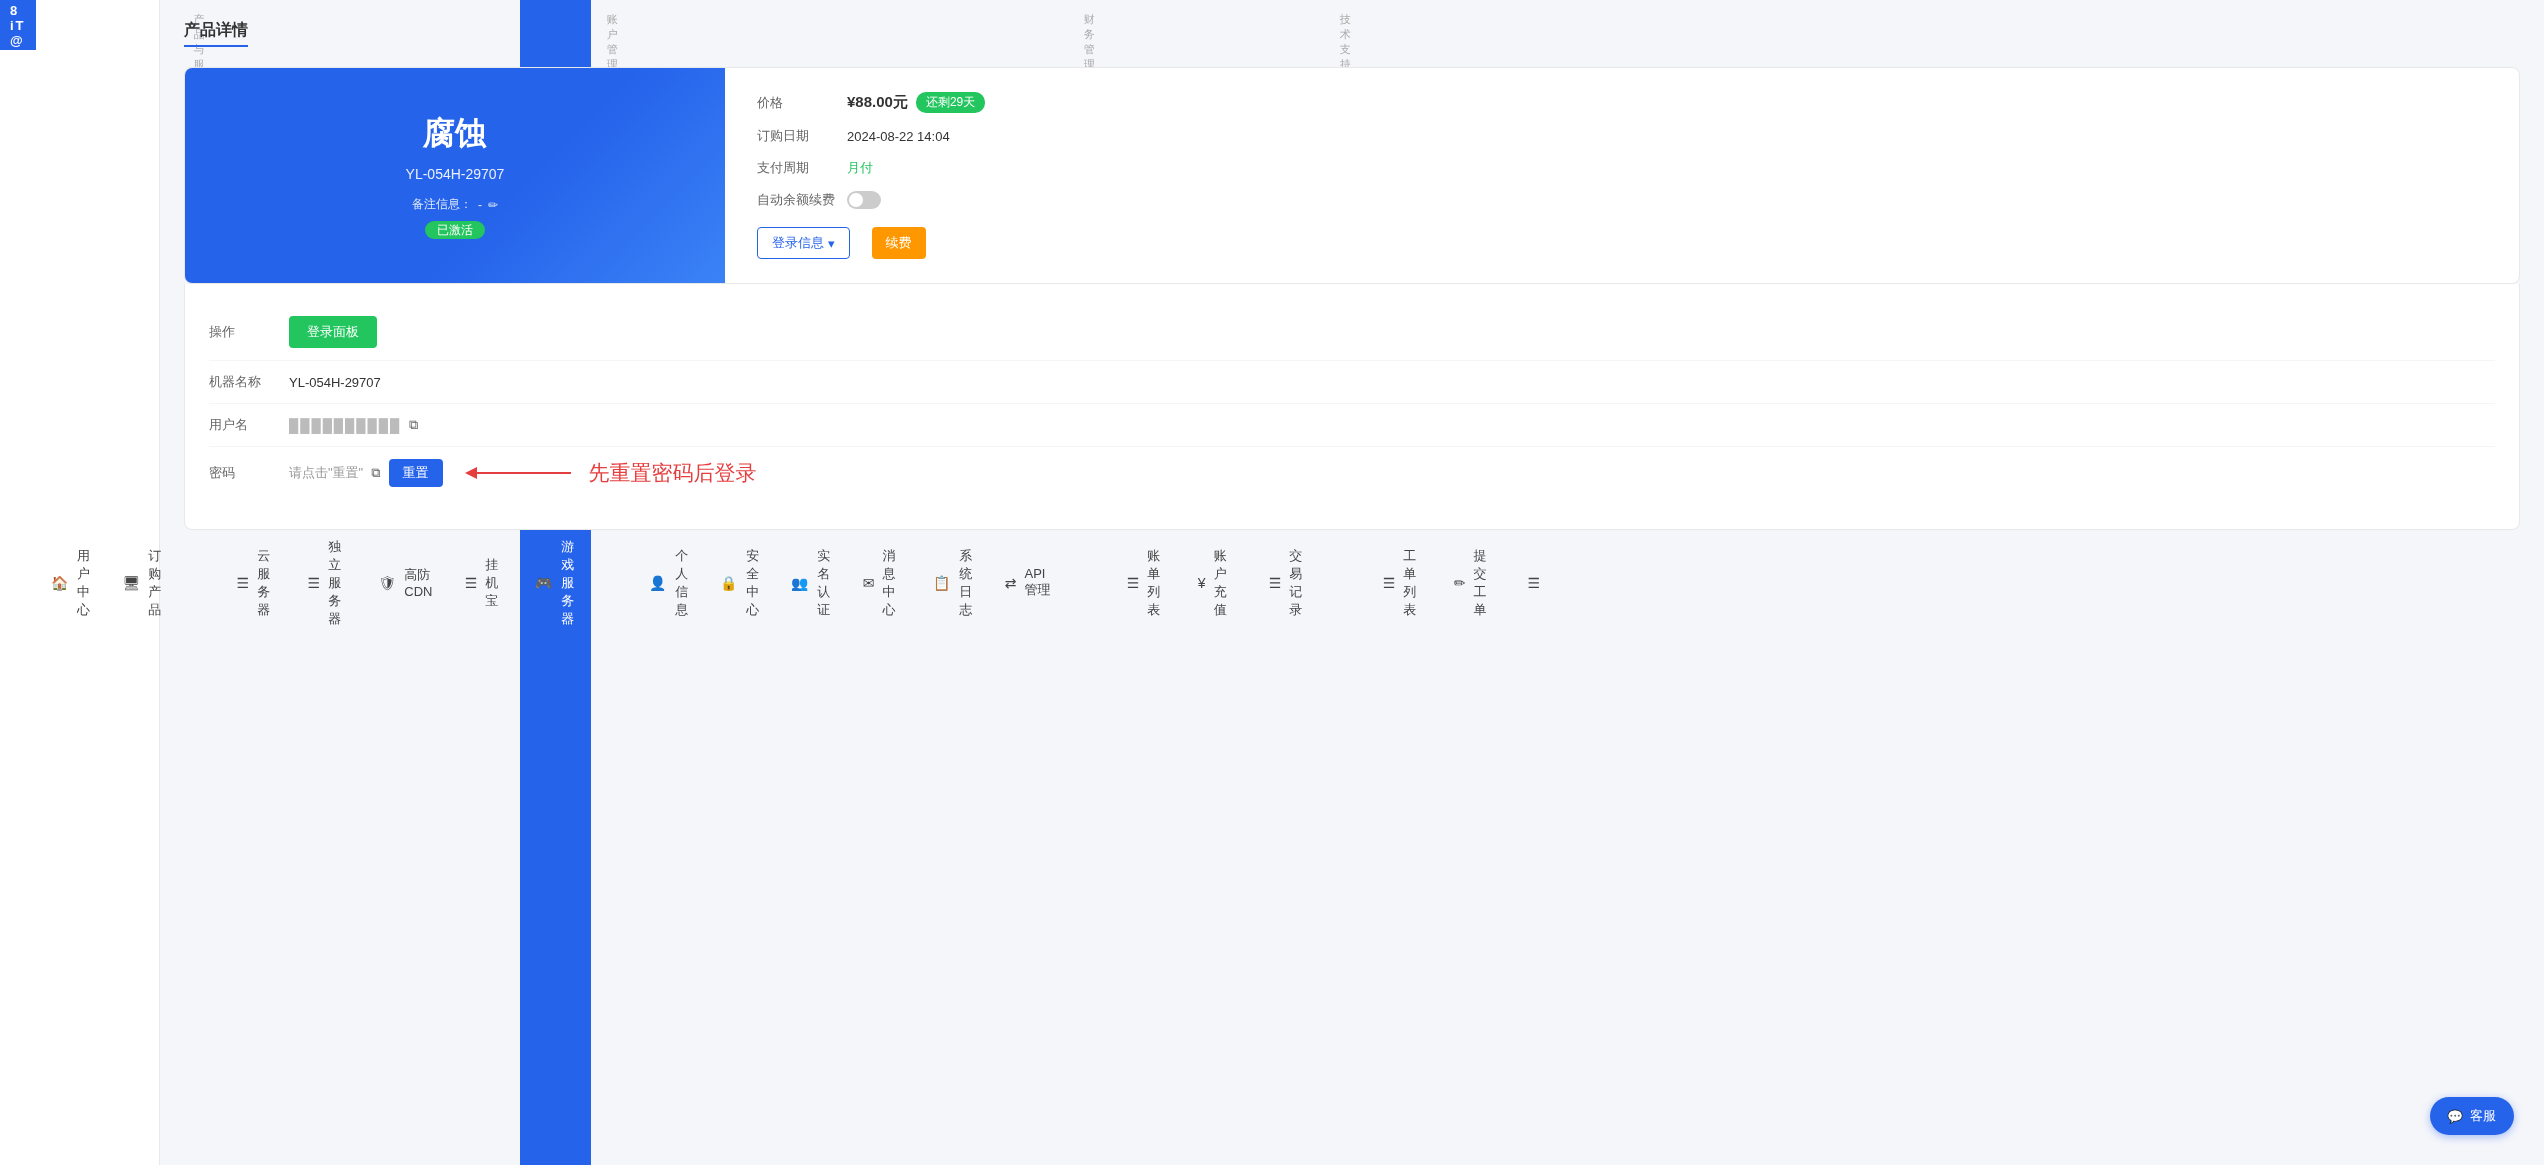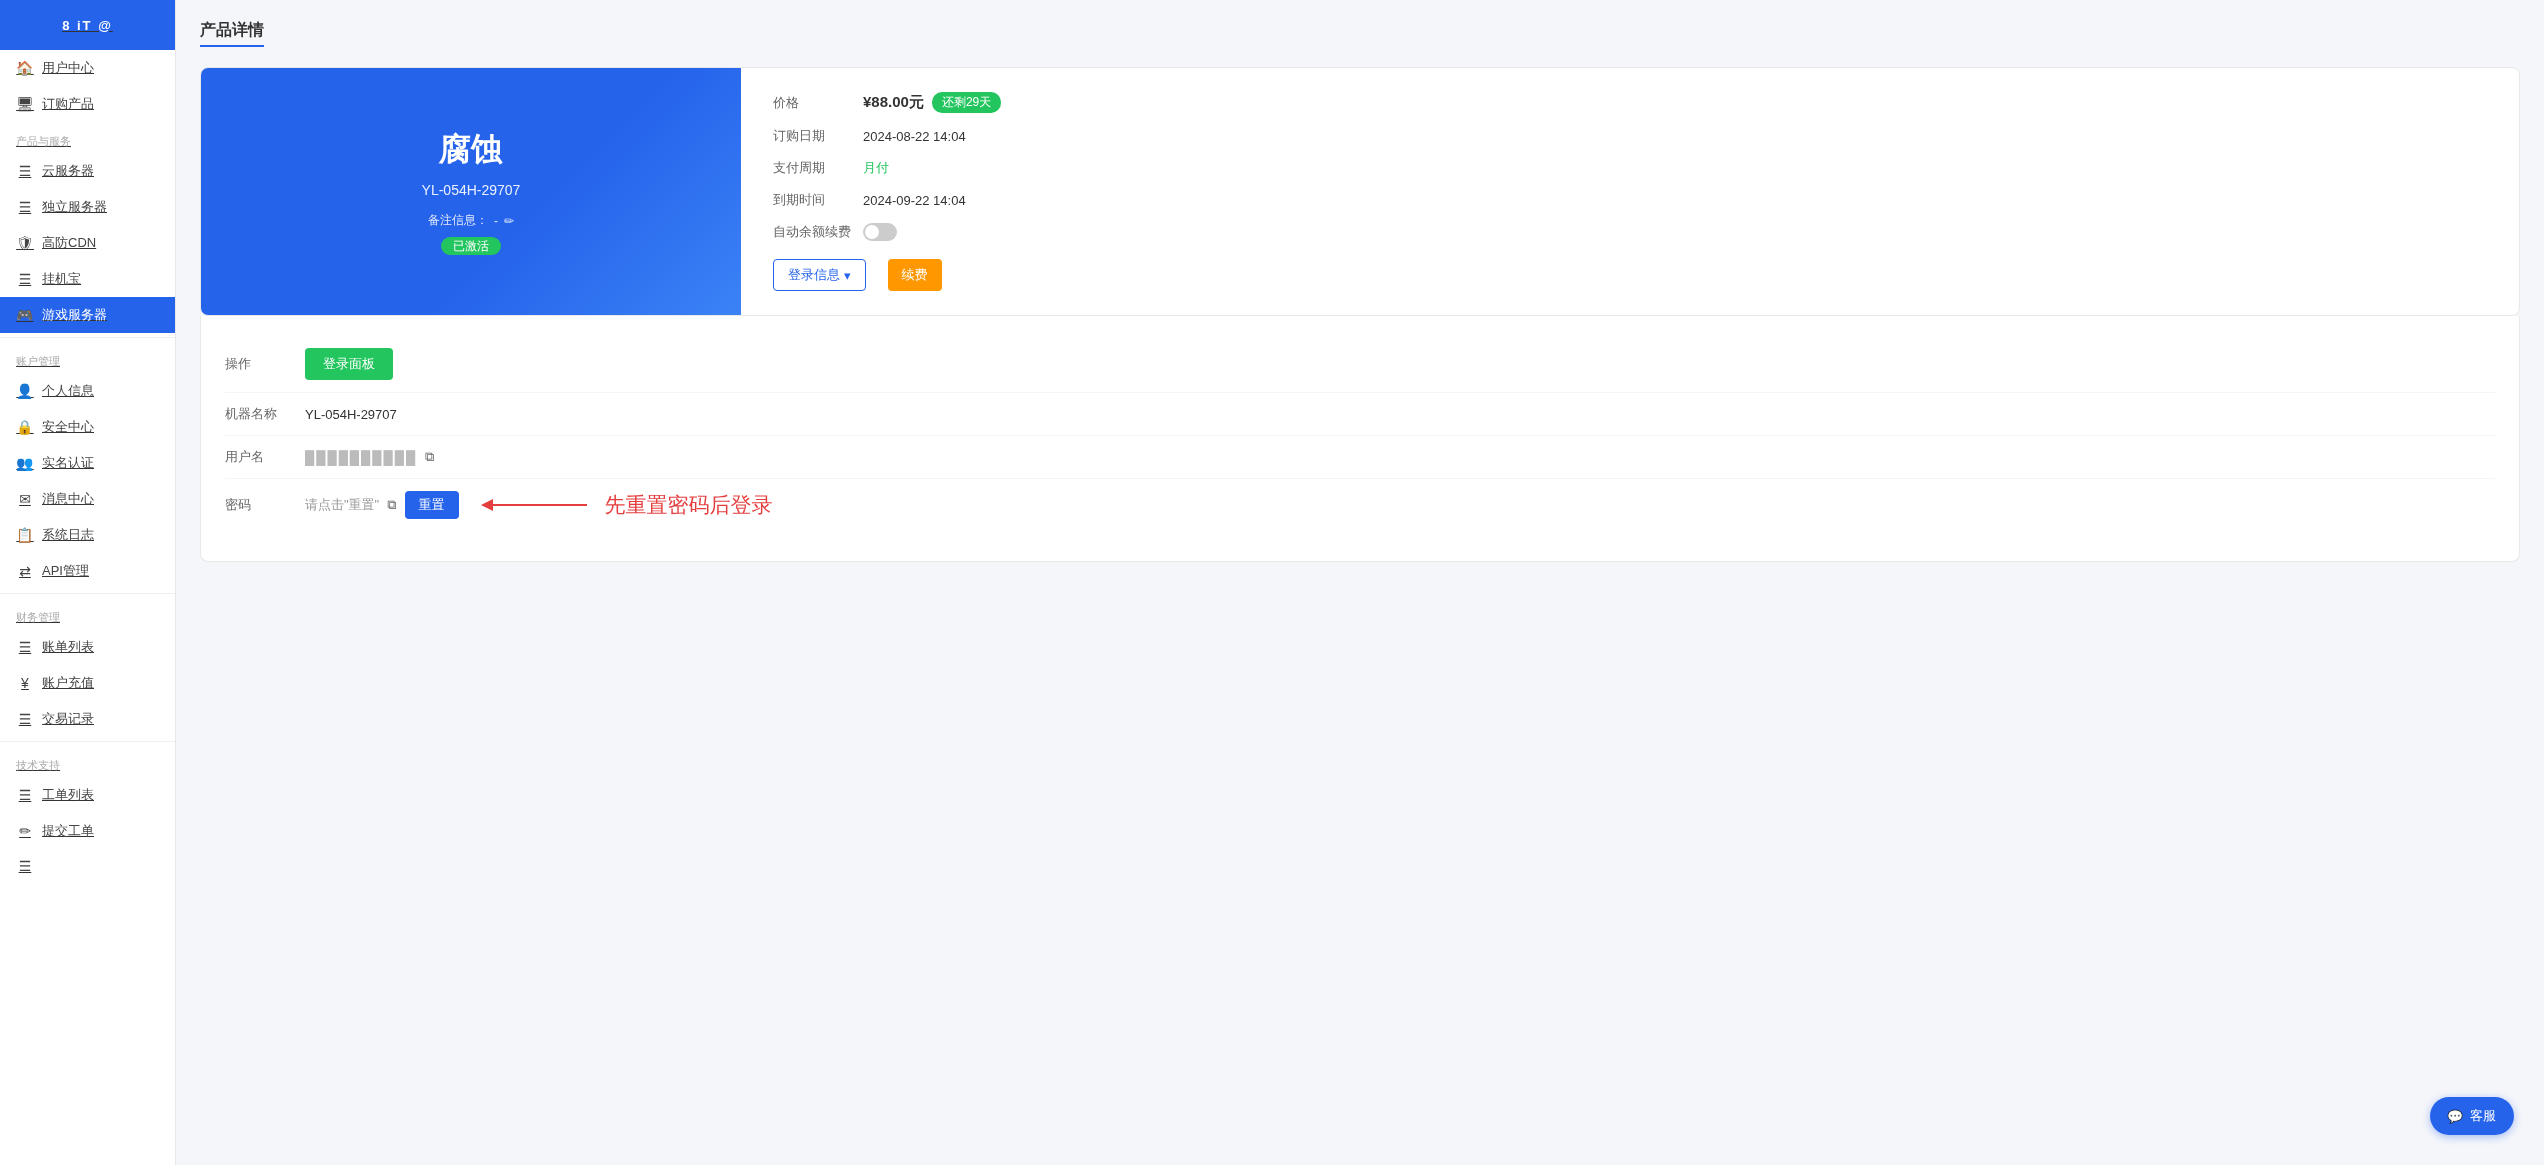--- a/index.html
+++ b/index.html
@@ -1,27 +1,26 @@
 <!DOCTYPE html>
 <html><head>
   <meta charset="utf-8">
   <style>
     * { margin: 0; padding: 0; box-sizing: border-box; }
     body { font-family: -apple-system, BlinkMacSystemFont, 'PingFang SC', 'Microsoft YaHei', sans-serif; background: #f5f6fa; display: flex; min-height: 100vh; font-size: 14px; color: #333; }
 
     
     .sidebar {
-      width: 176px;
+      width: 160px;
       background: #fff;
       border-right: 1px solid #e8e8e8;
       display: flex;
-      flex-direction: column;
+      flex-direction: row;
       min-height: 100vh;
       flex-shrink: 0;
-      text-decoration: underline;
     }
     .sidebar-logo {
       height: 50px;
       background: #2563eb;
       display: flex;
       align-items: center;
       justify-content: center;
       color: #fff;
       font-size: 13px;
       font-weight: bold;
@@ -423,24 +422,20 @@
         <span class="price-value">¥88.00元</span>
         <span class="badge-days">还剩29天</span>
       </div>
       <div class="info-row">
         <span class="info-label">订购日期</span>
         <span class="info-value">2024-08-22 14:04</span>
       </div>
       <div class="info-row">
         <span class="info-label">支付周期</span>
         <span class="info-value pay-cycle">月付</span>
-      </div>
-      <div class="info-row">
-        <span class="info-label">到期时间</span>
-        <span class="info-value">2024-09-22 14:04</span>
       </div>
       <div class="info-row">
         <span class="info-label">自动余额续费</span>
         <div class="toggle"></div>
       </div>
       <div class="action-btns">
         <button class="btn-login-info">
           <span>登录信息</span>
           <span>▾</span>
         </button>

